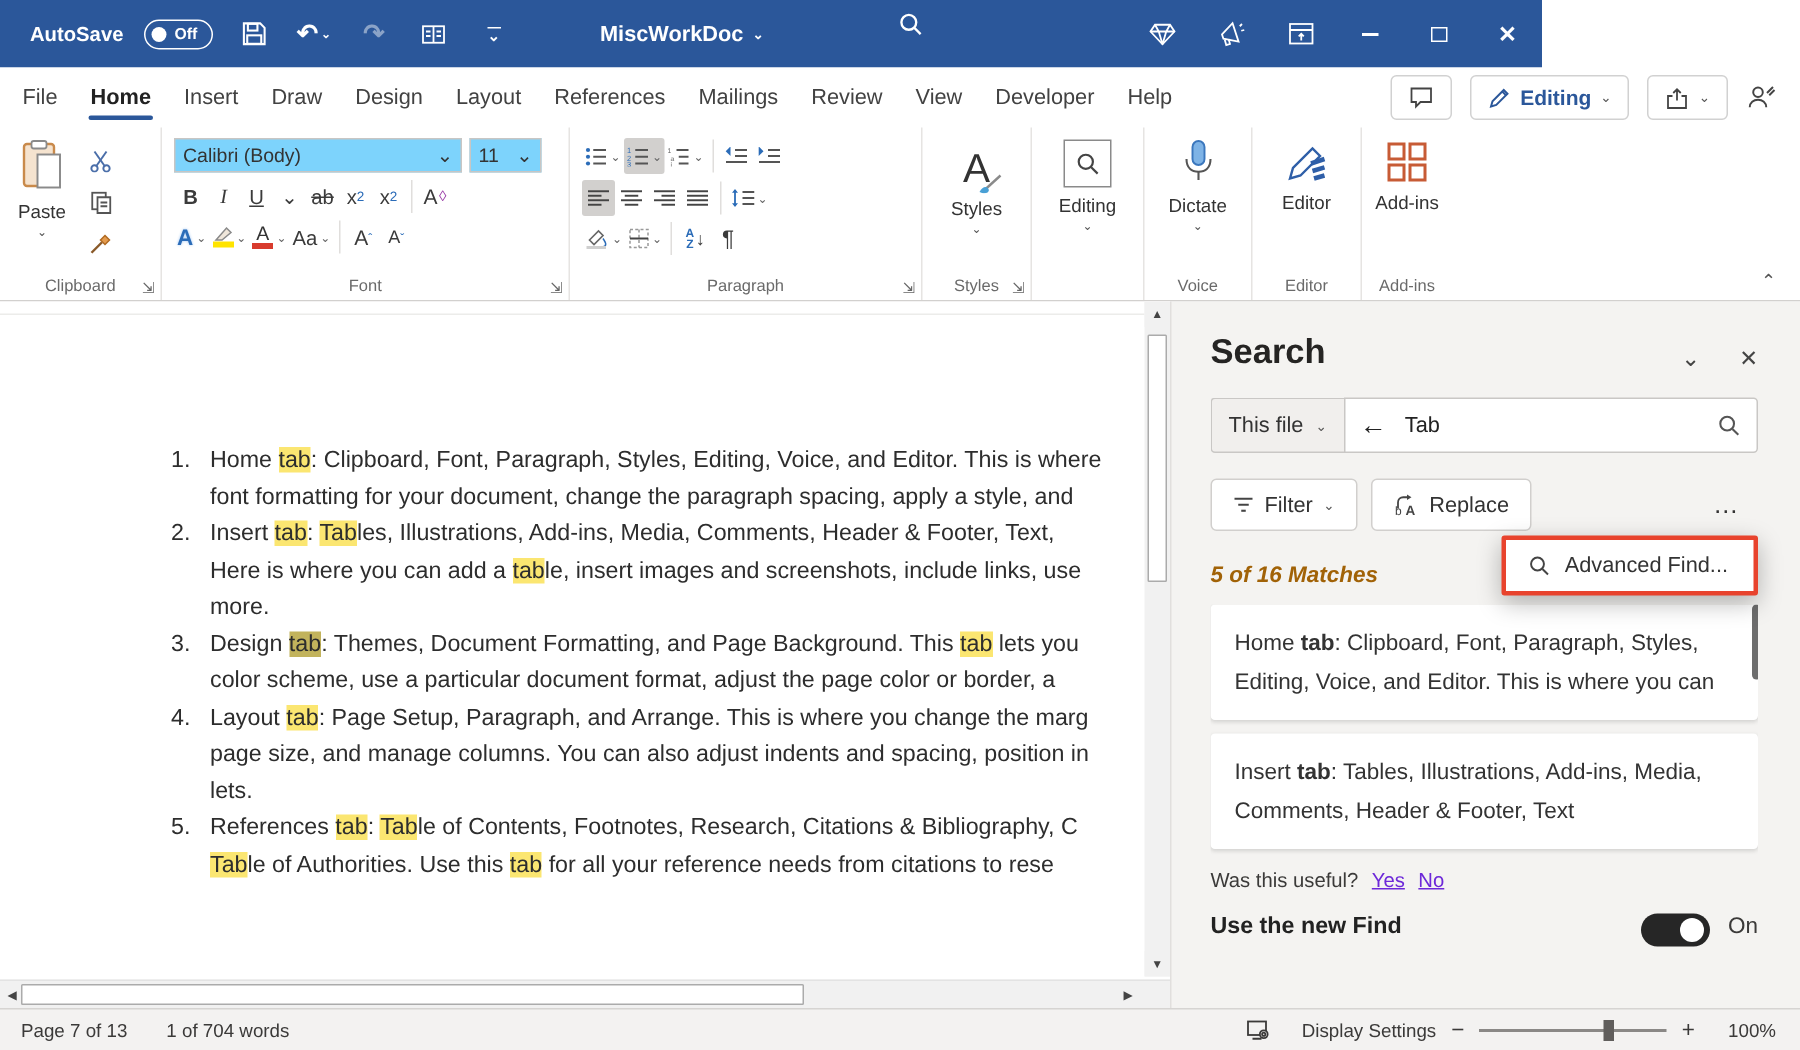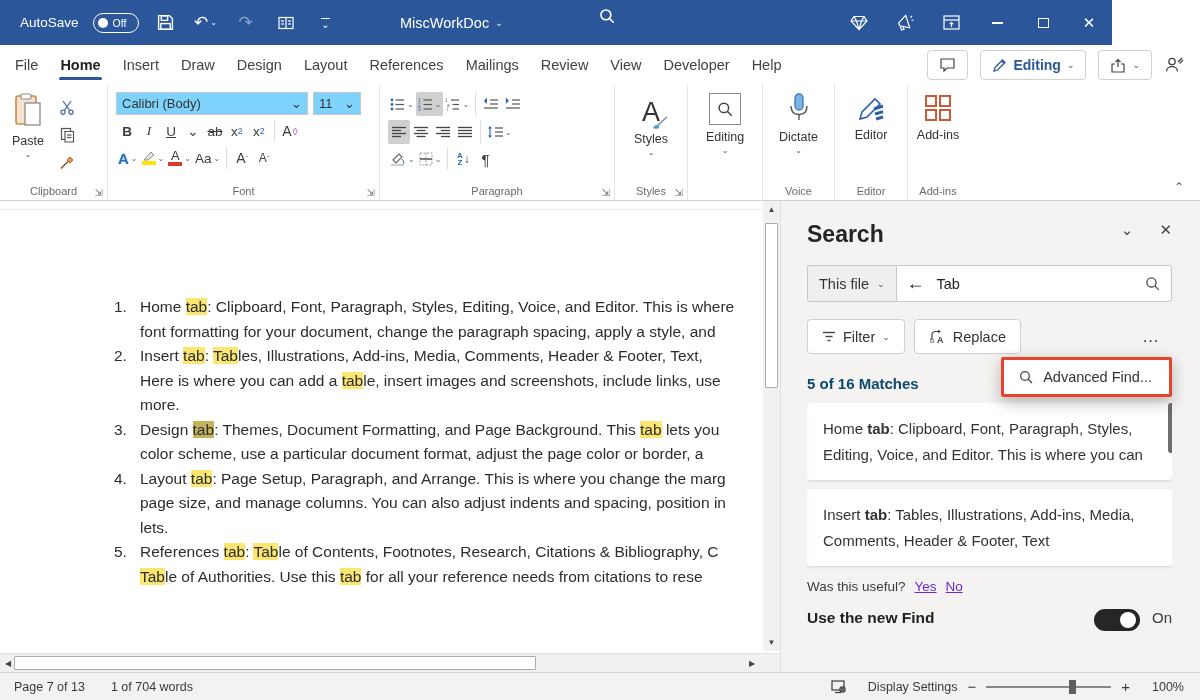--- a/index.html
+++ b/index.html
@@ -2,22 +2,22 @@
 <html><head>
 <meta charset="utf-8">
 <style>
   * { margin:0; padding:0; box-sizing:border-box; }
   html,body { background:#888; }
   .app {
     position:relative; width:1200px; height:700px; overflow:hidden;
     font-family:"Liberation Sans", sans-serif; background:#fff; color:#333;
   }
   
-  .titlebar { position:absolute; top:0; left:0; width:1112px; height:45px;
-    background:#2b579a; color:#fff; display:flex; align-items:center; }
+  .titlebar { position:absolute; top:0; left:0; width:1028px; height:45px;
+    background:#2b579a; color:#fff; display:flex; align-items:center;font-weight:bold; }
   .tb-left { display:flex; align-items:center; gap:14px; padding-left:20px; }
   .autosave-lbl { font-size:13.5px; }
   .as-toggle { width:46px; height:20px; border:1px solid #fff; border-radius:10px;
     display:flex; align-items:center; gap:5px; padding:0 6px 0 4px; cursor:pointer; }
   .as-dot { width:10px; height:10px; border-radius:50%; background:#fff; }
   .as-state { font-size:10.5px; }
   .tbtn { display:flex; align-items:center; justify-content:center; height:32px; min-width:26px;
     color:#fff; font-size:17px; cursor:pointer; }
   .tbtn .dd { font-size:8px; margin-left:2px; }
   .dim { opacity:.45; }
@@ -90,39 +90,39 @@
   .hscroll { position:absolute; left:0; bottom:0px; width:780px; height:19px; background:#f1f1f1;
     border-top:1px solid #e3e3e3; }
   .harrow { position:absolute; top:0; width:16px; height:19px; display:flex; align-items:center;
     justify-content:center; font-size:8px; color:#444; cursor:pointer; }
   .hthumb { position:absolute; top:2px; left:14px; width:522px; height:14px; background:#fff;
     border:1px solid #ababab; border-radius:1px; cursor:pointer; }
 
   
   .spane { position:relative; width:420px; height:471px; background:#f4f3f1;
     border-left:1px solid #e1dfdd; padding:20px 28px 0 26px; }
-  .sp-header { display:flex; align-items:flex-start; }
+  .sp-header { display:flex; align-items:flex-end; }
   .sp-title { font-size:23px; font-weight:600; color:#252423; }
   .sp-hicons { margin-left:auto; display:flex; align-items:center; gap:26px; color:#444; }
   .sp-hicon { font-size:15px; cursor:pointer; }
   .srow { display:flex; margin-top:17px; height:37px; }
   .scopebtn { display:flex; align-items:center; gap:8px; background:#f1efed; border:1px solid #c9c7c5;
     border-right:none; border-radius:3px 0 0 3px; padding:0 11px; font-size:14.5px; color:#333; cursor:pointer; }
   .scopebtn .dd { font-size:9px; color:#555; }
   .sinput { flex:1; display:flex; align-items:center; background:#fff; border:1px solid #c9c7c5;
     border-radius:0 3px 3px 0; padding:0 10px; gap:12px; cursor:text; }
   .backarrow { font-size:18px; color:#222; cursor:pointer; }
   .squery { font-size:14.5px; color:#222; flex:1; }
   .btnrow { display:flex; align-items:center; margin-top:17px; gap:9px; }
   .wbtn { display:flex; align-items:center; gap:7px; height:35px; padding:0 14px; background:#fff;
     border:1px solid #d1cfcd; border-radius:4px; font-size:14.5px; color:#333; cursor:pointer; }
   .wbtn .dd { font-size:9px; color:#555; }
   .morebtn { margin-left:auto; font-size:17px; color:#333; letter-spacing:1px; padding:4px 12px;
     cursor:pointer; border-radius:4px; }
-  .matches { margin-top:21px; font-size:15px; font-weight:700; color:#0c4a6e; }
+  .matches { margin-top:21px; font-size:15px; font-weight:700; color:#a16207;font-style:italic; }
   .advfind { position:absolute; top:156px; right:28px; background:#fff; border:3px solid #e8432d;
     border-radius:2px; box-shadow:0 5px 16px rgba(0,0,0,.28); display:flex; align-items:center;
     gap:9px; padding:9px 17px 9px 14px; z-index:5; cursor:pointer; }
   .advfind-lbl { font-size:14.5px; color:#333; white-space:nowrap; }
   .results { position:relative; margin-top:11px; height:167px; overflow:hidden; }
   .rcard { background:#fff; border-radius:3px; box-shadow:0 1px 3px rgba(0,0,0,.14);
     padding:13px 16px; margin-bottom:9px; font-size:15px; line-height:25.5px; color:#333; cursor:pointer; }
   .rthumb { position:absolute; top:0; right:-2px; width:6px; height:50px; background:#6d6d6d; border-radius:3px; }
   .feedback { margin-top:9px; font-size:13.5px; color:#3b3a39; display:flex; gap:9px; }
   .flink { color:#6d28d9; text-decoration:underline; cursor:pointer; }

